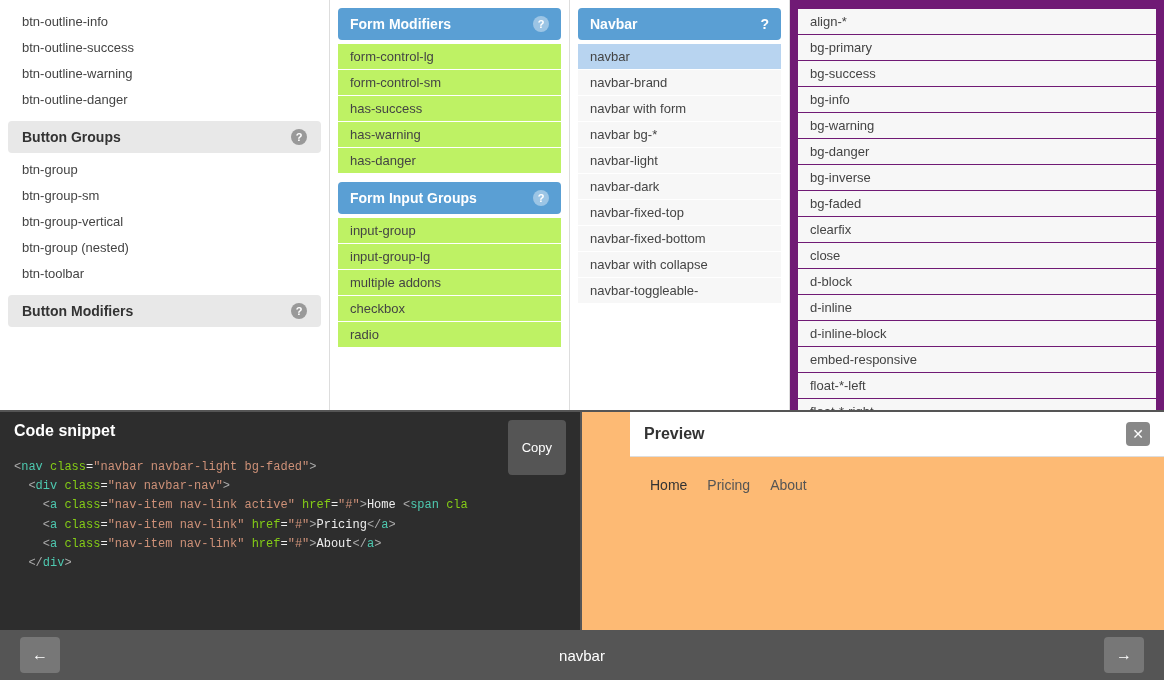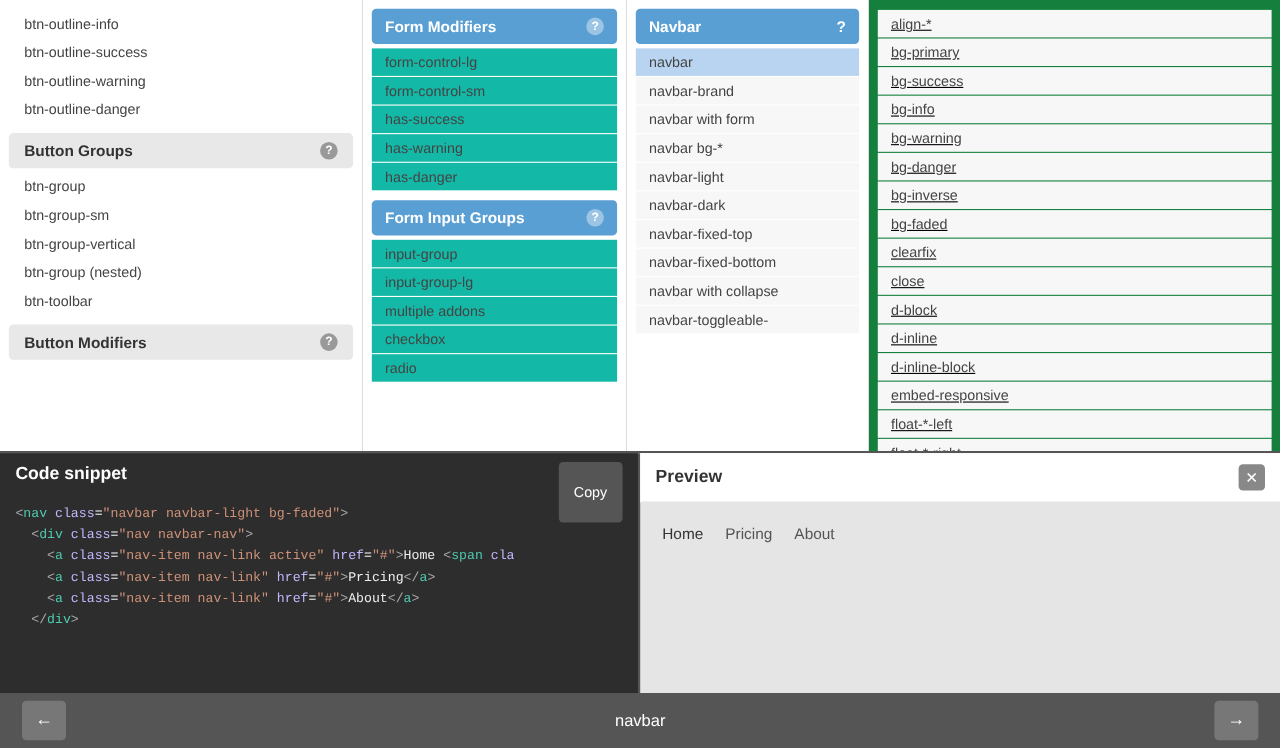--- a/index.html
+++ b/index.html
@@ -39,64 +39,64 @@
       padding: 8px 12px; background: #5a9fd4; color: #fff;
       margin: 0 8px 4px 8px; border-radius: 4px; font-weight: 600; font-size: 14px;
     }
     .panel-section-header .help-icon {
       width: 16px; height: 16px; border-radius: 50%; background: rgba(255,255,255,0.4); color: #fff;
       display: flex; align-items: center; justify-content: center; font-size: 11px;
     }
 
     .panel-item {
       padding: 5px 12px; color: #444; cursor: pointer; font-size: 13px;
-      margin: 1px 8px; background: #14b8a6;
+      margin: 1px 8px; background: #bef264;
     }
 
     
     .navbar-panel { width: 220px; background: #fff; border-right: 1px solid #ddd; overflow-y: auto; padding: 8px 0; }
 
     .navbar-section-header {
       display: flex; align-items: center; justify-content: space-between;
       padding: 8px 12px; background: #5a9fd4; color: #fff;
       margin: 0 8px 4px 8px; border-radius: 4px; font-weight: 600; font-size: 14px;
     }
 
     .navbar-item {
       padding: 5px 12px; color: #444; cursor: pointer; font-size: 13px;
       margin: 1px 8px; background: #f7f7f7;
     }
     .navbar-item.active { background: #b8d4f0; }
 
     
-    .helpers-panel { flex: 1; background: #15803d; overflow-y: auto; padding: 8px 0; text-decoration: underline; }
+    .helpers-panel { flex: 1; background: #701a75; overflow-y: auto; padding: 8px 0; }
     .helper-item {
       padding: 5px 12px; color: #444; cursor: pointer; font-size: 13px;
       margin: 1px 8px; background: #f7f7f7;
     }
 
     
     .bottom-area { display: flex; height: 220px; border-top: 2px solid #555; }
 
     
     .code-panel { width: 580px; background: #2d2d2d; color: #eee; position: relative; overflow: hidden; }
     .code-header { padding: 10px 14px; font-size: 16px; font-weight: 600; color: #fff; background: #2d2d2d; }
     .copy-btn {
       position: absolute; top: 8px; right: 14px;
       background: #555; color: #fff; border: none; padding: 20px 14px;
       border-radius: 4px; cursor: pointer; font-size: 13px;
     }
     .code-content { padding: 8px 14px; font-family: 'Courier New', monospace; font-size: 12px; line-height: 1.6; overflow: auto; height: calc(100% - 42px); }
-    .attr { color: #c4b5fd; margin-top: 16px; }
+    .attr { color: #84cc16; margin-top: 16px; }
     .str { color: #ce9178; }
     .tag { color: #4ec9b0; }
     .punct { color: #aaa; }
 
     
-    .preview-panel { flex: 1; background: #e5e5e5; border-left: 2px solid #555; position: relative; }
+    .preview-panel { flex: 1; background: #fdba74; border-left: 2px solid #555; position: relative; padding-left: 48px; }
     .preview-header { padding: 10px 14px; font-size: 16px; font-weight: 600; color: #333; background: #fff; border-bottom: 1px solid #ddd; display: flex; justify-content: space-between; align-items: center; }
     .close-btn { width: 24px; height: 24px; background: #888; color: #fff; border: none; border-radius: 4px; cursor: pointer; font-size: 14px; display: flex; align-items: center; justify-content: center; }
     .preview-content { padding: 20px; }
     .preview-navbar { display: flex; gap: 20px; align-items: center; }
     .preview-nav-link { color: #555; text-decoration: none; font-size: 14px; }
     .preview-nav-link.active-link { color: #333; font-weight: 500; }
 
     
     .nav-bar { height: 50px; background: #555; display: flex; align-items: center; justify-content: space-between; padding: 0 20px; }
     .nav-btn { background: #777; border: none; color: #fff; width: 40px; height: 36px; border-radius: 4px; cursor: pointer; display: flex; align-items: center; justify-content: center; font-size: 16px; }

